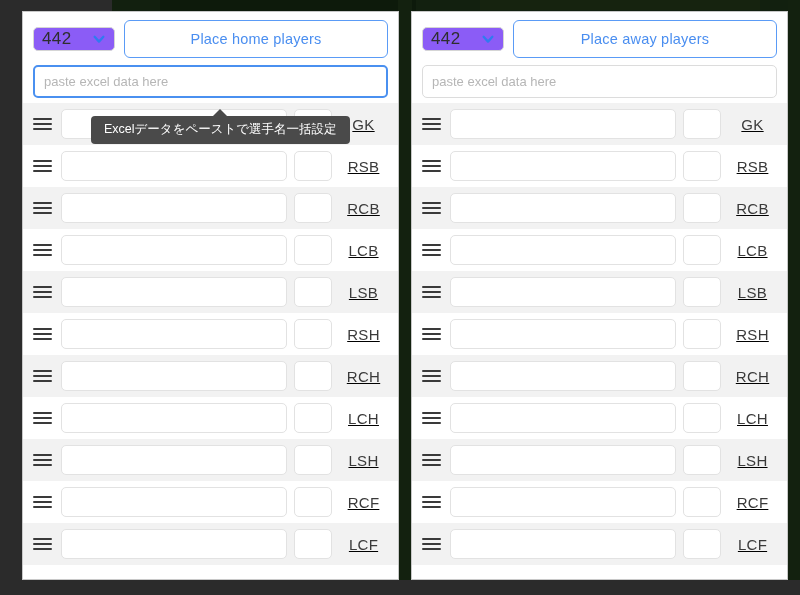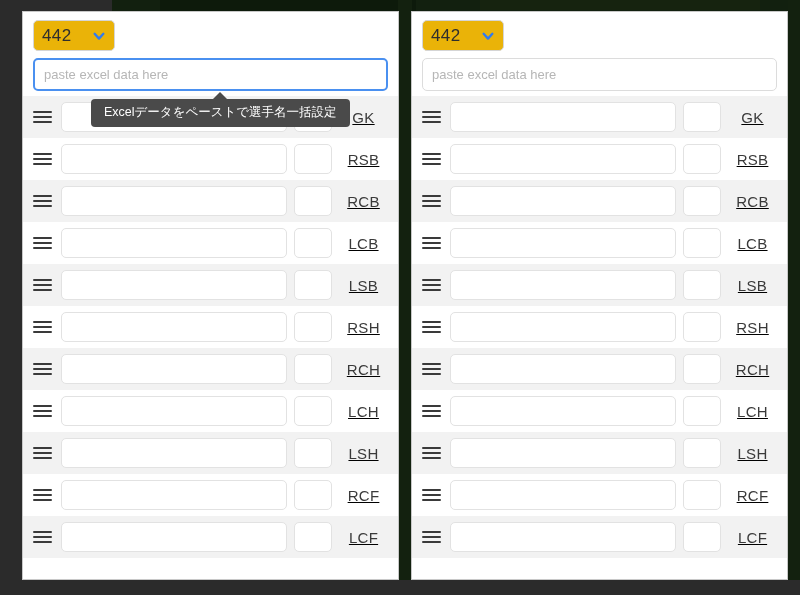--- a/index.html
+++ b/index.html
@@ -82,22 +82,22 @@
     display: flex;
     align-items: center;
     padding: 8px 10px 0 10px;
     gap: 9px;
   }
 
   
   .formation-select {
     position: relative;
     width: 82px;
-    height: 31px;
-    background: #eab308;
+    height: 24px;
+    background: #8b5cf6;
     border: 1px solid #d5d5d5;
     border-radius: 5px;
     display: flex;
     align-items: center;
     padding: 0 8px;
     flex: 0 0 auto;
     cursor: pointer;
   }
   .formation-value {
     font-size: 17px;
@@ -143,21 +143,21 @@
   }
   .paste-input.idle {
     border: 1px solid #dcdcdc;
     outline: none;
   }
 
   
   #paste-tooltip {
     position: absolute;
     left: 68px;
-    top: 48px;
+    top: 58px;
     background: #4a4a4a;
     color: #ffffff;
     font-size: 12.5px;
     padding: 7px 13px;
     border-radius: 4px;
     white-space: nowrap;
     z-index: 40;
     line-height: 1.1;
   }
   #paste-tooltip::after {
@@ -251,20 +251,21 @@
 <div id="backdrop-bottom"></div>
 
 <div class="panel" id="panel-home">
   <div class="panel-head">
     <div class="formation-select">
       <span class="formation-value">442</span>
       <svg class="chevron" viewBox="0 0 16 16">
         <path d="M3 5.5 L8 11 L13 5.5" fill="none" stroke="#2f7bf0" stroke-width="2.6" stroke-linecap="round" stroke-linejoin="round"></path>
       </svg>
     </div>
+    <button class="place-btn">Place home players</button>
   </div>
 
   <div class="paste-wrap">
     <input class="paste-input focused" placeholder="paste excel data here" style="">
     <div id="paste-tooltip">Excelデータをペーストで選手名一括設定</div>
   </div>
 
   <div class="rows" id="home-rows">
       <div class="row striped">
         <div class="drag-handle">
@@ -380,20 +381,21 @@
 </div>
 
 <div class="panel" id="panel-away">
   <div class="panel-head">
     <div class="formation-select">
       <span class="formation-value">442</span>
       <svg class="chevron" viewBox="0 0 16 16">
         <path d="M3 5.5 L8 11 L13 5.5" fill="none" stroke="#2f7bf0" stroke-width="2.6" stroke-linecap="round" stroke-linejoin="round"></path>
       </svg>
     </div>
+    <button class="place-btn">Place away players</button>
   </div>
 
   <div class="paste-wrap">
     <input class="paste-input idle" placeholder="paste excel data here" style="">
   </div>
 
   <div class="rows" id="away-rows">
       <div class="row striped">
         <div class="drag-handle">
           <span></span>

